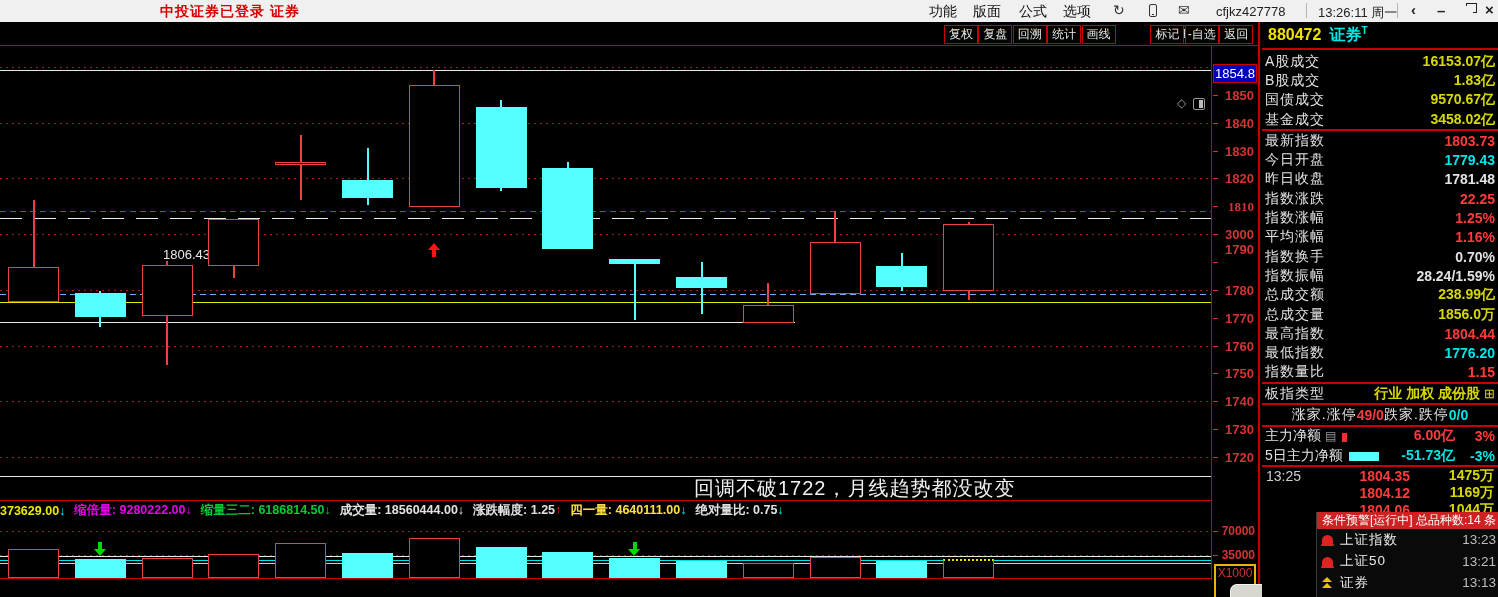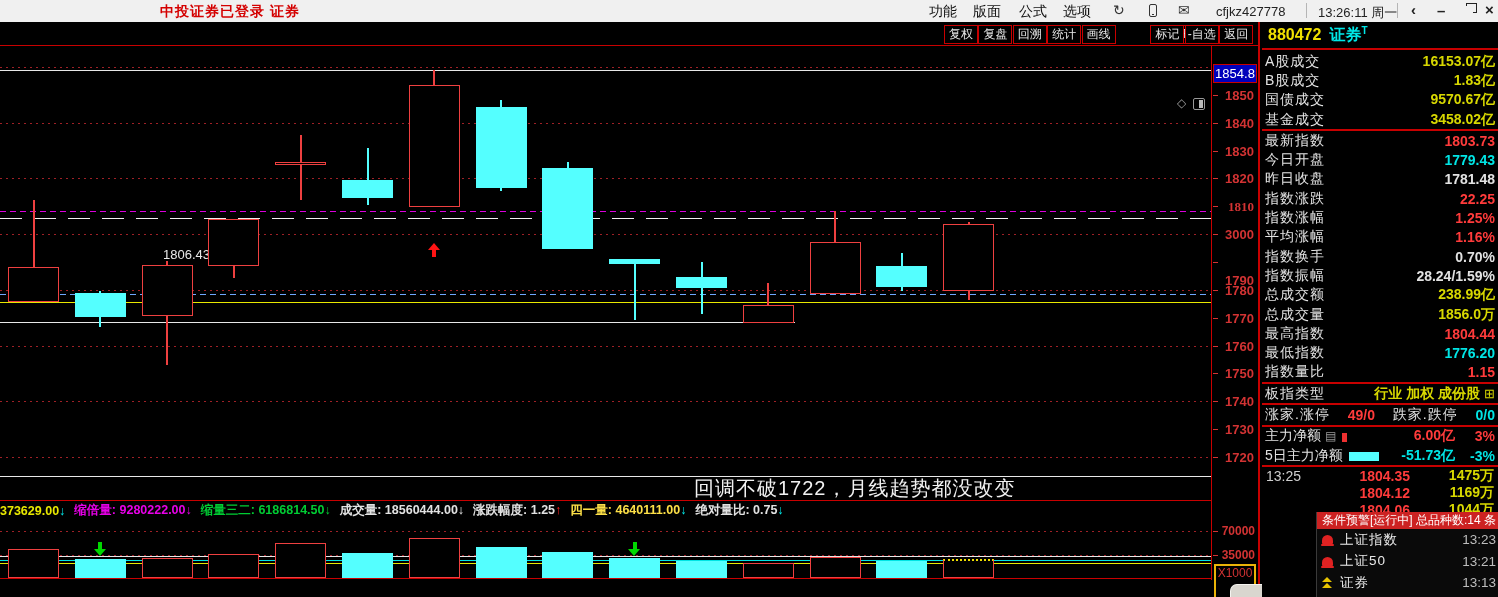--- a/index.html
+++ b/index.html
@@ -233,21 +233,21 @@
       <div class="ptick" style="top: 69.7px;">1840</div>
       <div class="tickmark" style="top: 76.7px;"></div>
       <div class="ptick" style="top: 97.55px;">1830</div>
       <div class="tickmark" style="top: 104.5px;"></div>
       <div class="ptick" style="top: 125.4px;">1820</div>
       <div class="tickmark" style="top: 132.4px;"></div>
       <div class="ptick" style="top: 153.25px; font-family: Liberation Serif, serif;">1810</div>
       <div class="tickmark" style="top: 160.3px;"></div>
       <div class="ptick" style="top: 181.1px;">3000</div>
       <div class="tickmark" style="top: 188.1px;"></div>
-      <div class="ptick" style="top: 227px;">1790</div>
+      <div class="ptick" style="top: 196px;">1790</div>
       <div class="tickmark" style="top: 215.9px;"></div>
       <div class="ptick" style="top: 236.8px;">1780</div>
       <div class="tickmark" style="top: 243.8px;"></div>
       <div class="ptick" style="top: 264.65px;">1770</div>
       <div class="tickmark" style="top: 271.6px;"></div>
       <div class="ptick" style="top: 292.5px;">1760</div>
       <div class="tickmark" style="top: 299.5px;"></div>
       <div class="ptick" style="top: 320.35px;">1750</div>
       <div class="tickmark" style="top: 327.4px;"></div>
       <div class="ptick" style="top: 348.2px;">1740</div>
@@ -335,21 +335,21 @@
       <div class="q-row">
         <span class="q-label">指数量比</span>
         <span class="q-val c-red">1.15</span>
       </div>
       <div class="sep-red"></div>
       <div class="q-row">
         <span class="q-label">板指类型</span>
         <span><span class="q-val c-yellow">行业 加权 成份股</span><span class="grid-ic">⊞</span></span>
       </div>
       <div class="sep-red"></div>
-      <div class="q-row" style="font-size: 14px;">
+      <div class="q-row" style="font-size: 14px; justify-content: center;">
         <span class="q-label">涨家.涨停</span>
         <span class="q-val c-red">49/0</span>
         <span class="q-label">跌家.跌停</span>
         <span class="q-val c-cyan">0/0</span>
       </div>
       <div class="sep-red"></div>
       <div class="q-row">
         <span class="q-label" style="letter-spacing:0;">主力净额<span class="doc-ic">▤</span></span>
         <span style="flex:1;margin-left:6px;"><span class="mini-bar" style="width:5px;background:#ee3030;"></span></span>
         <span class="q-val c-red" style="width:72px;text-align:right;">6.00亿</span>

